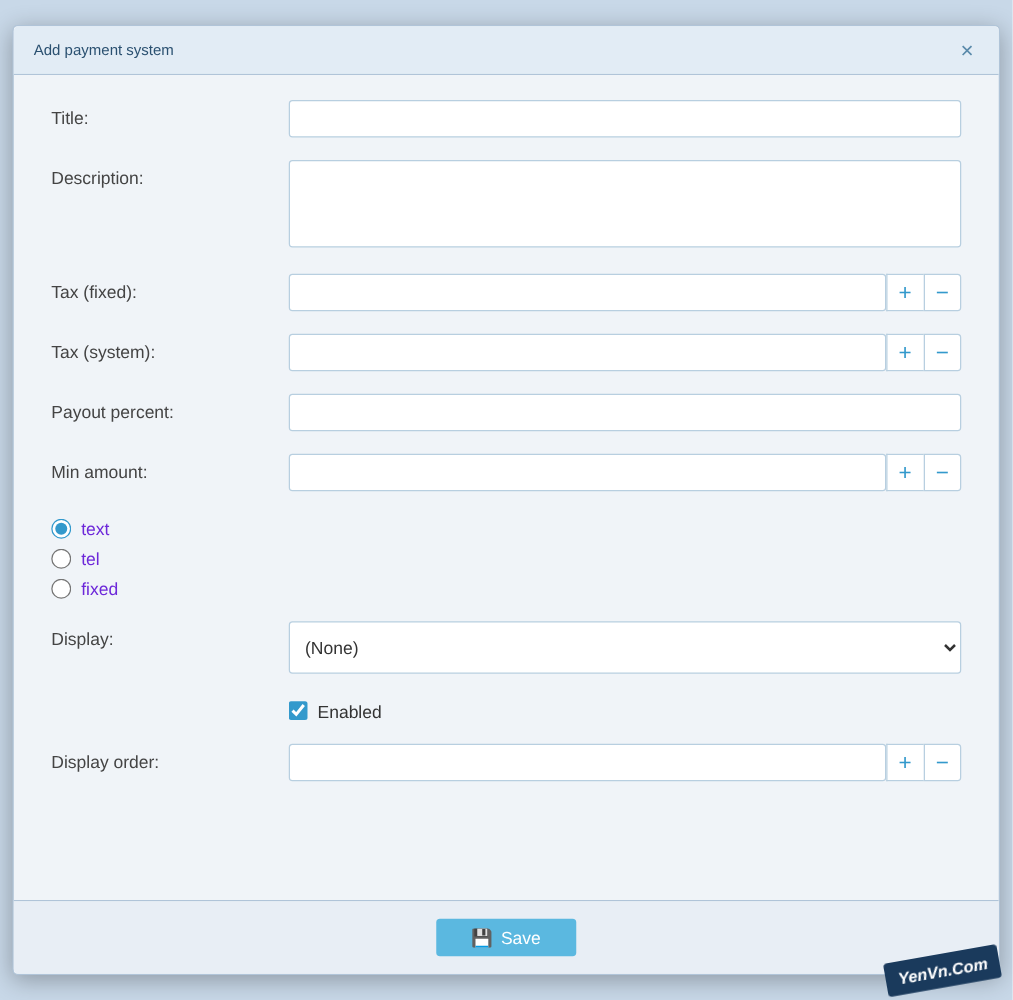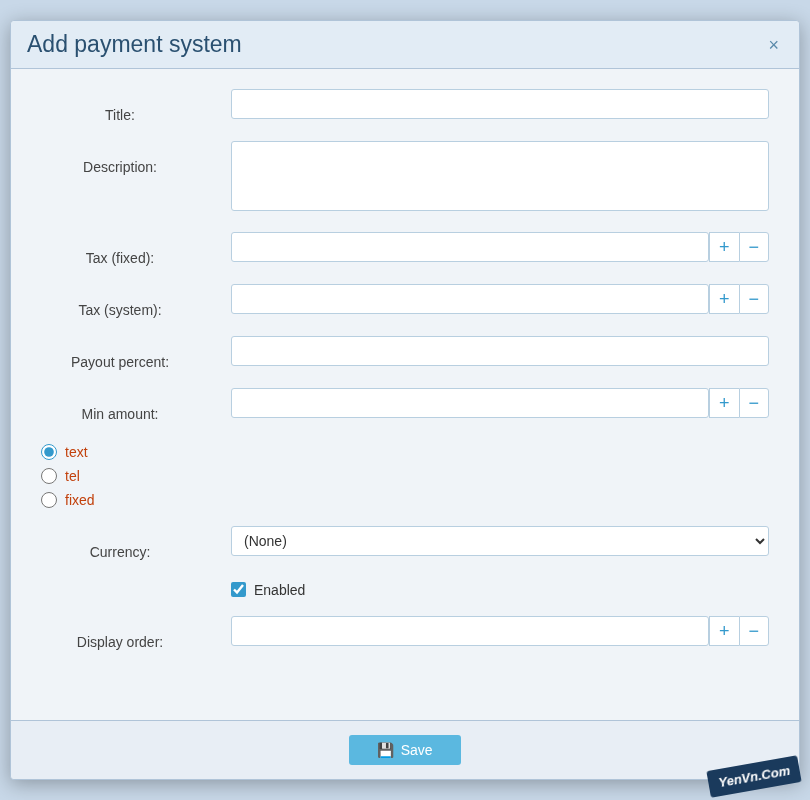--- a/index.html
+++ b/index.html
@@ -27,21 +27,21 @@
     .dialog-header {
       background: #e2ecf5;
       border-bottom: 1px solid #b0c4d8;
       padding: 10px 16px;
       display: flex;
       align-items: center;
       justify-content: space-between;
       border-radius: 4px 4px 0 0;
     }
     .dialog-title {
-      font-size: 23px;
+      font-size: 12px;
       color: #2a5070;
       font-weight: normal;
     }
     .close-btn {
       background: none;
       border: none;
       font-size: 18px;
       color: #5a8aaa;
       cursor: pointer;
       padding: 0 4px;
@@ -51,27 +51,26 @@
       padding: 20px 30px;
       flex: 1;
     }
     .form-row {
       display: flex;
       align-items: flex-start;
       margin-bottom: 18px;
     }
     .form-label {
       width: 190px;
-      text-align: center;
+      text-align: left;
       padding-right: 32px;
       padding-top: 6px;
       color: #444;
       flex-shrink: 0;
       font-size: 14px;
-      margin-top: 12px;
     }
     .form-control {
       flex: 1;
     }
     input[type="text"], textarea, select {
       width: 100%;
       border: 1px solid #b8cfe0;
       border-radius: 3px;
       background: #fff;
       color: #333;
@@ -80,21 +79,21 @@
       padding: 5px 8px;
     }
     input[type="text"] {
       height: 30px;
     }
     textarea {
       height: 70px;
       resize: none;
     }
     select {
-      height: 30px;
+      height: 42px;
       cursor: pointer;
       -webkit-appearance: auto;
     }
     .stepper-group {
       display: flex;
       align-items: center;
     }
     .stepper-input {
       width: 140px;
       height: 30px;
@@ -141,21 +140,21 @@
       gap: 8px;
       cursor: pointer;
     }
     .radio-item input[type="radio"] {
       accent-color: #3399cc;
       width: 16px;
       height: 16px;
       cursor: pointer;
     }
     .radio-label {
-      color: #c2410c;
+      color: #6d28d9;
       font-size: 14px;
     }
     .checkbox-item {
       display: flex;
       align-items: flex-start;
       gap: 8px;
       cursor: pointer;
       padding-top: 4px;
     }
     .checkbox-item input[type="checkbox"] {
@@ -288,21 +287,21 @@
           </label>
           <label class="radio-item">
             <input type="radio" name="wallet_type" value="email" style="">
             <span class="radio-label">fixed</span>
           </label>
         </div>
       </div>
     </div>
 
     <div class="form-row">
-      <div class="form-label">Currency:</div>
+      <div class="form-label">Display:</div>
       <div class="form-control">
         <select>
           <option>(None)</option>
         </select>
       </div>
     </div>
 
     <div class="enabled-row">
       <label class="checkbox-item">
         <input type="checkbox" checked="" style="">

